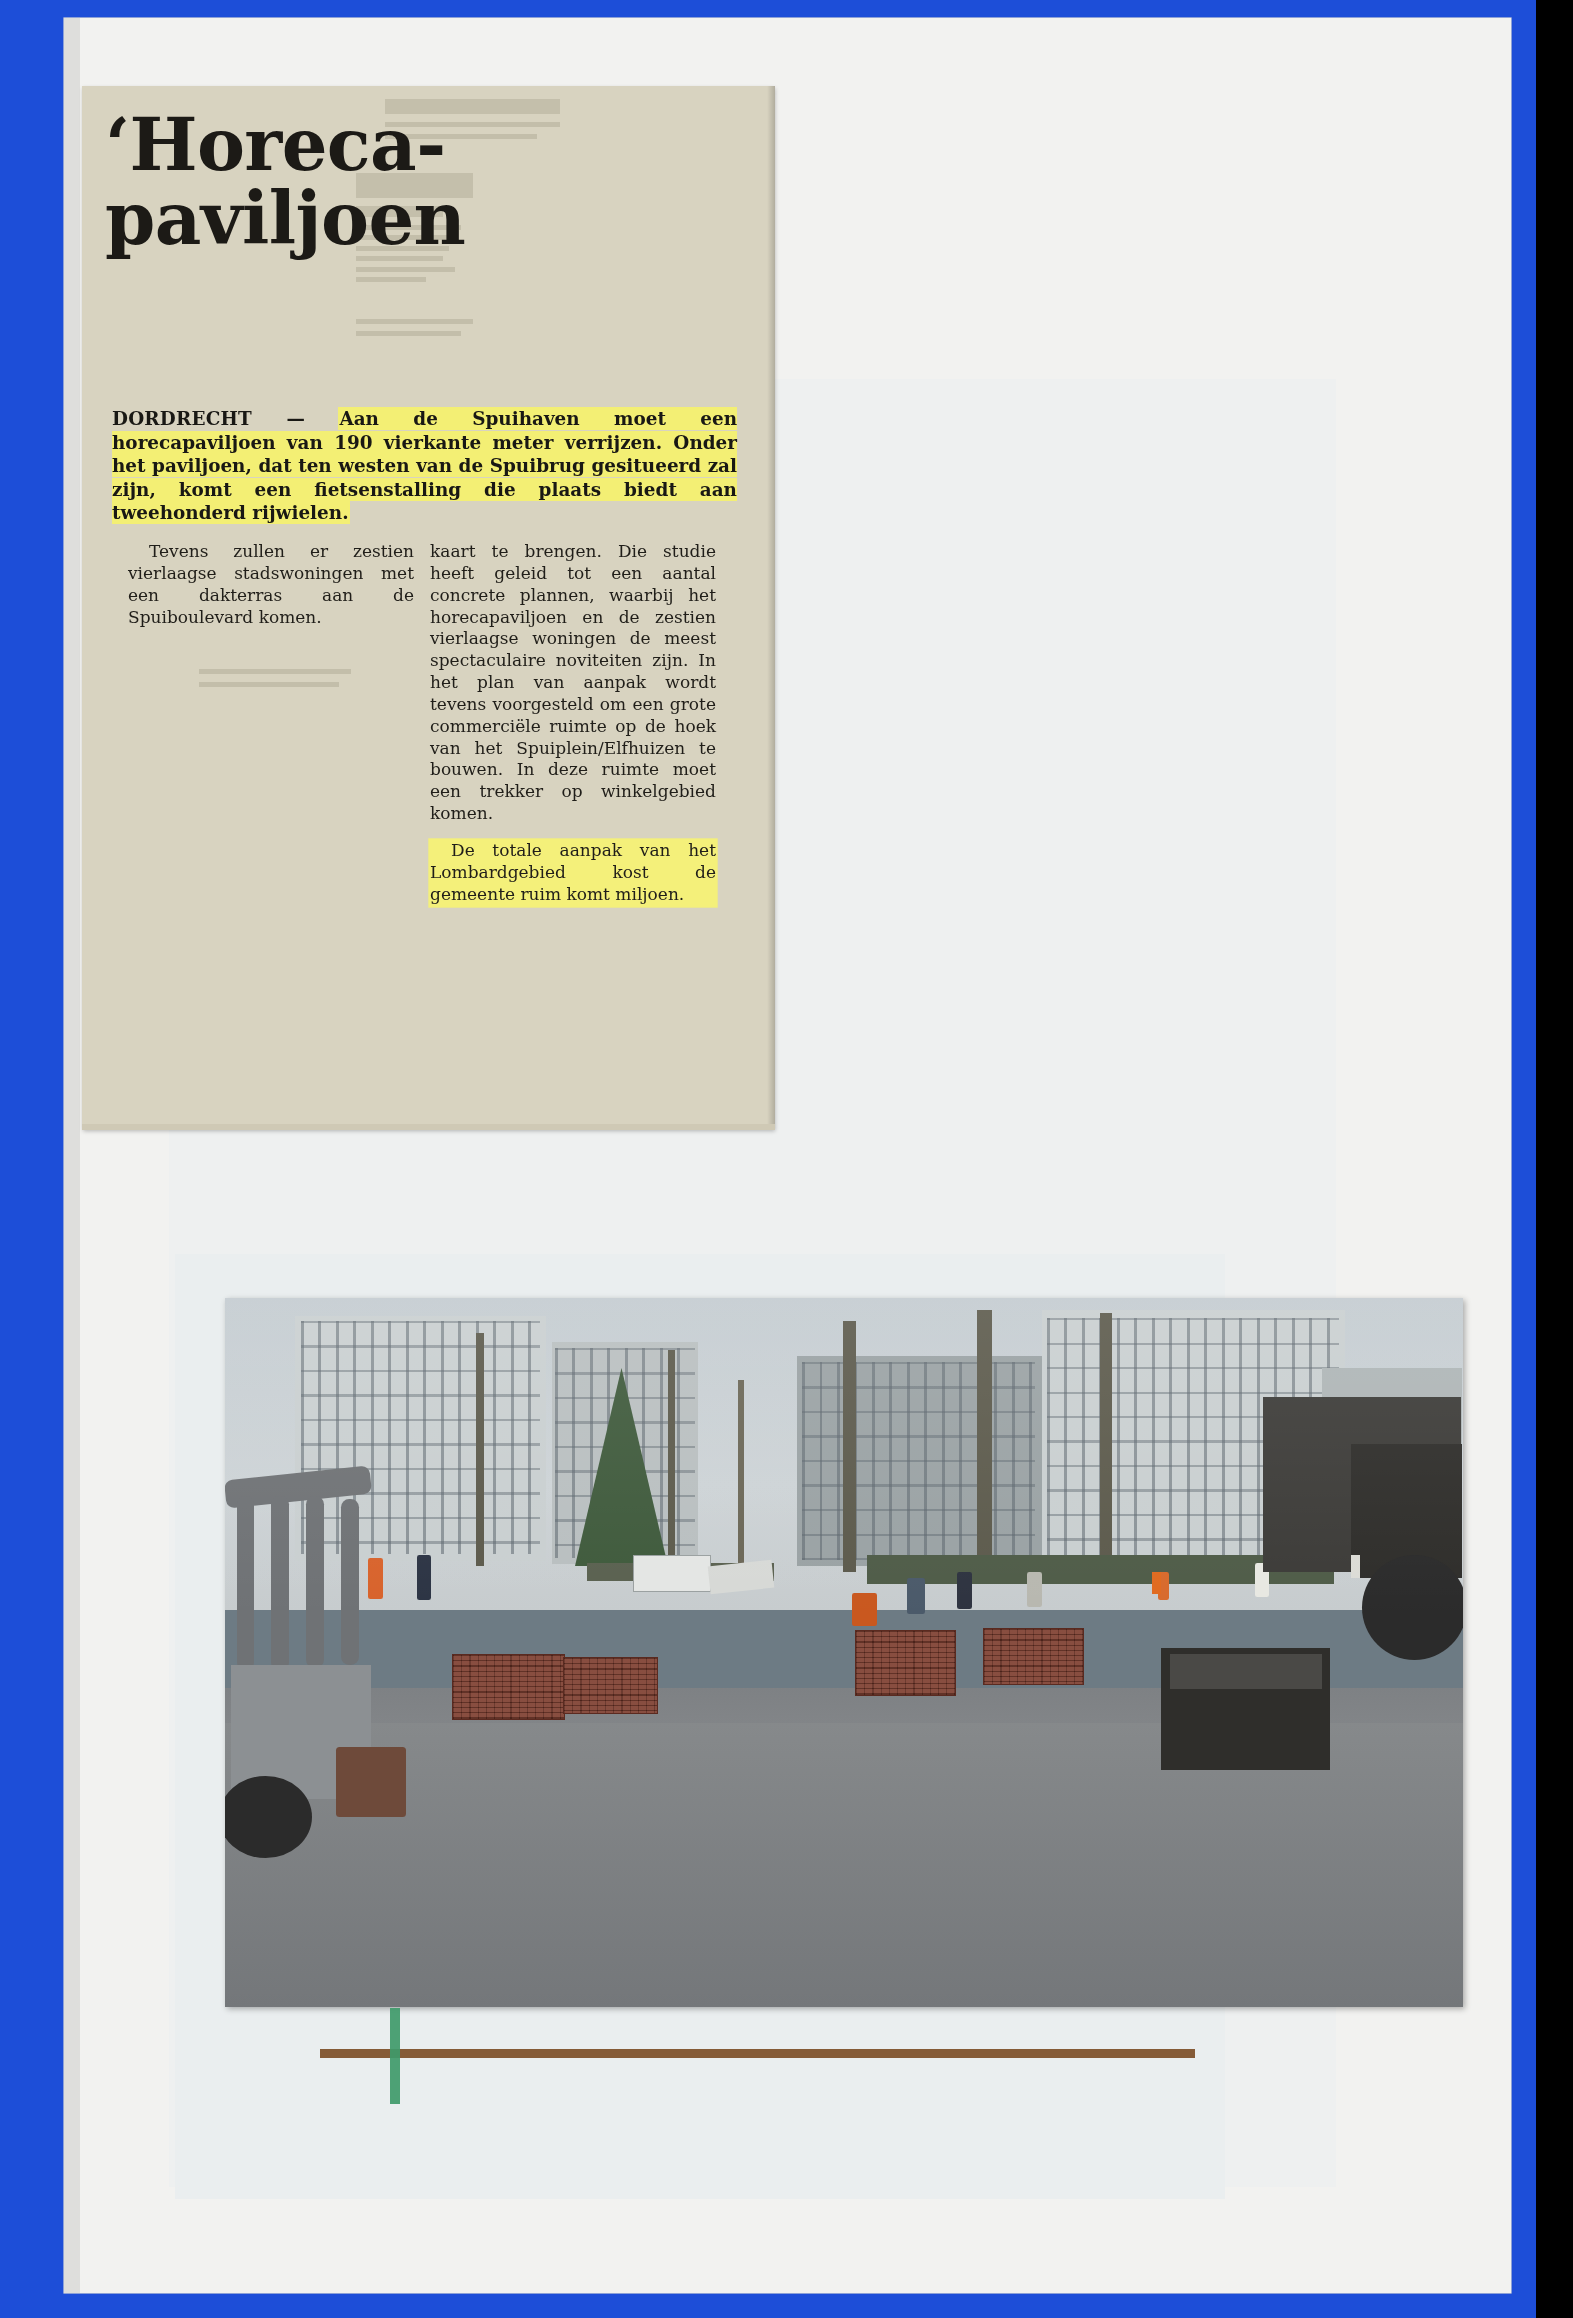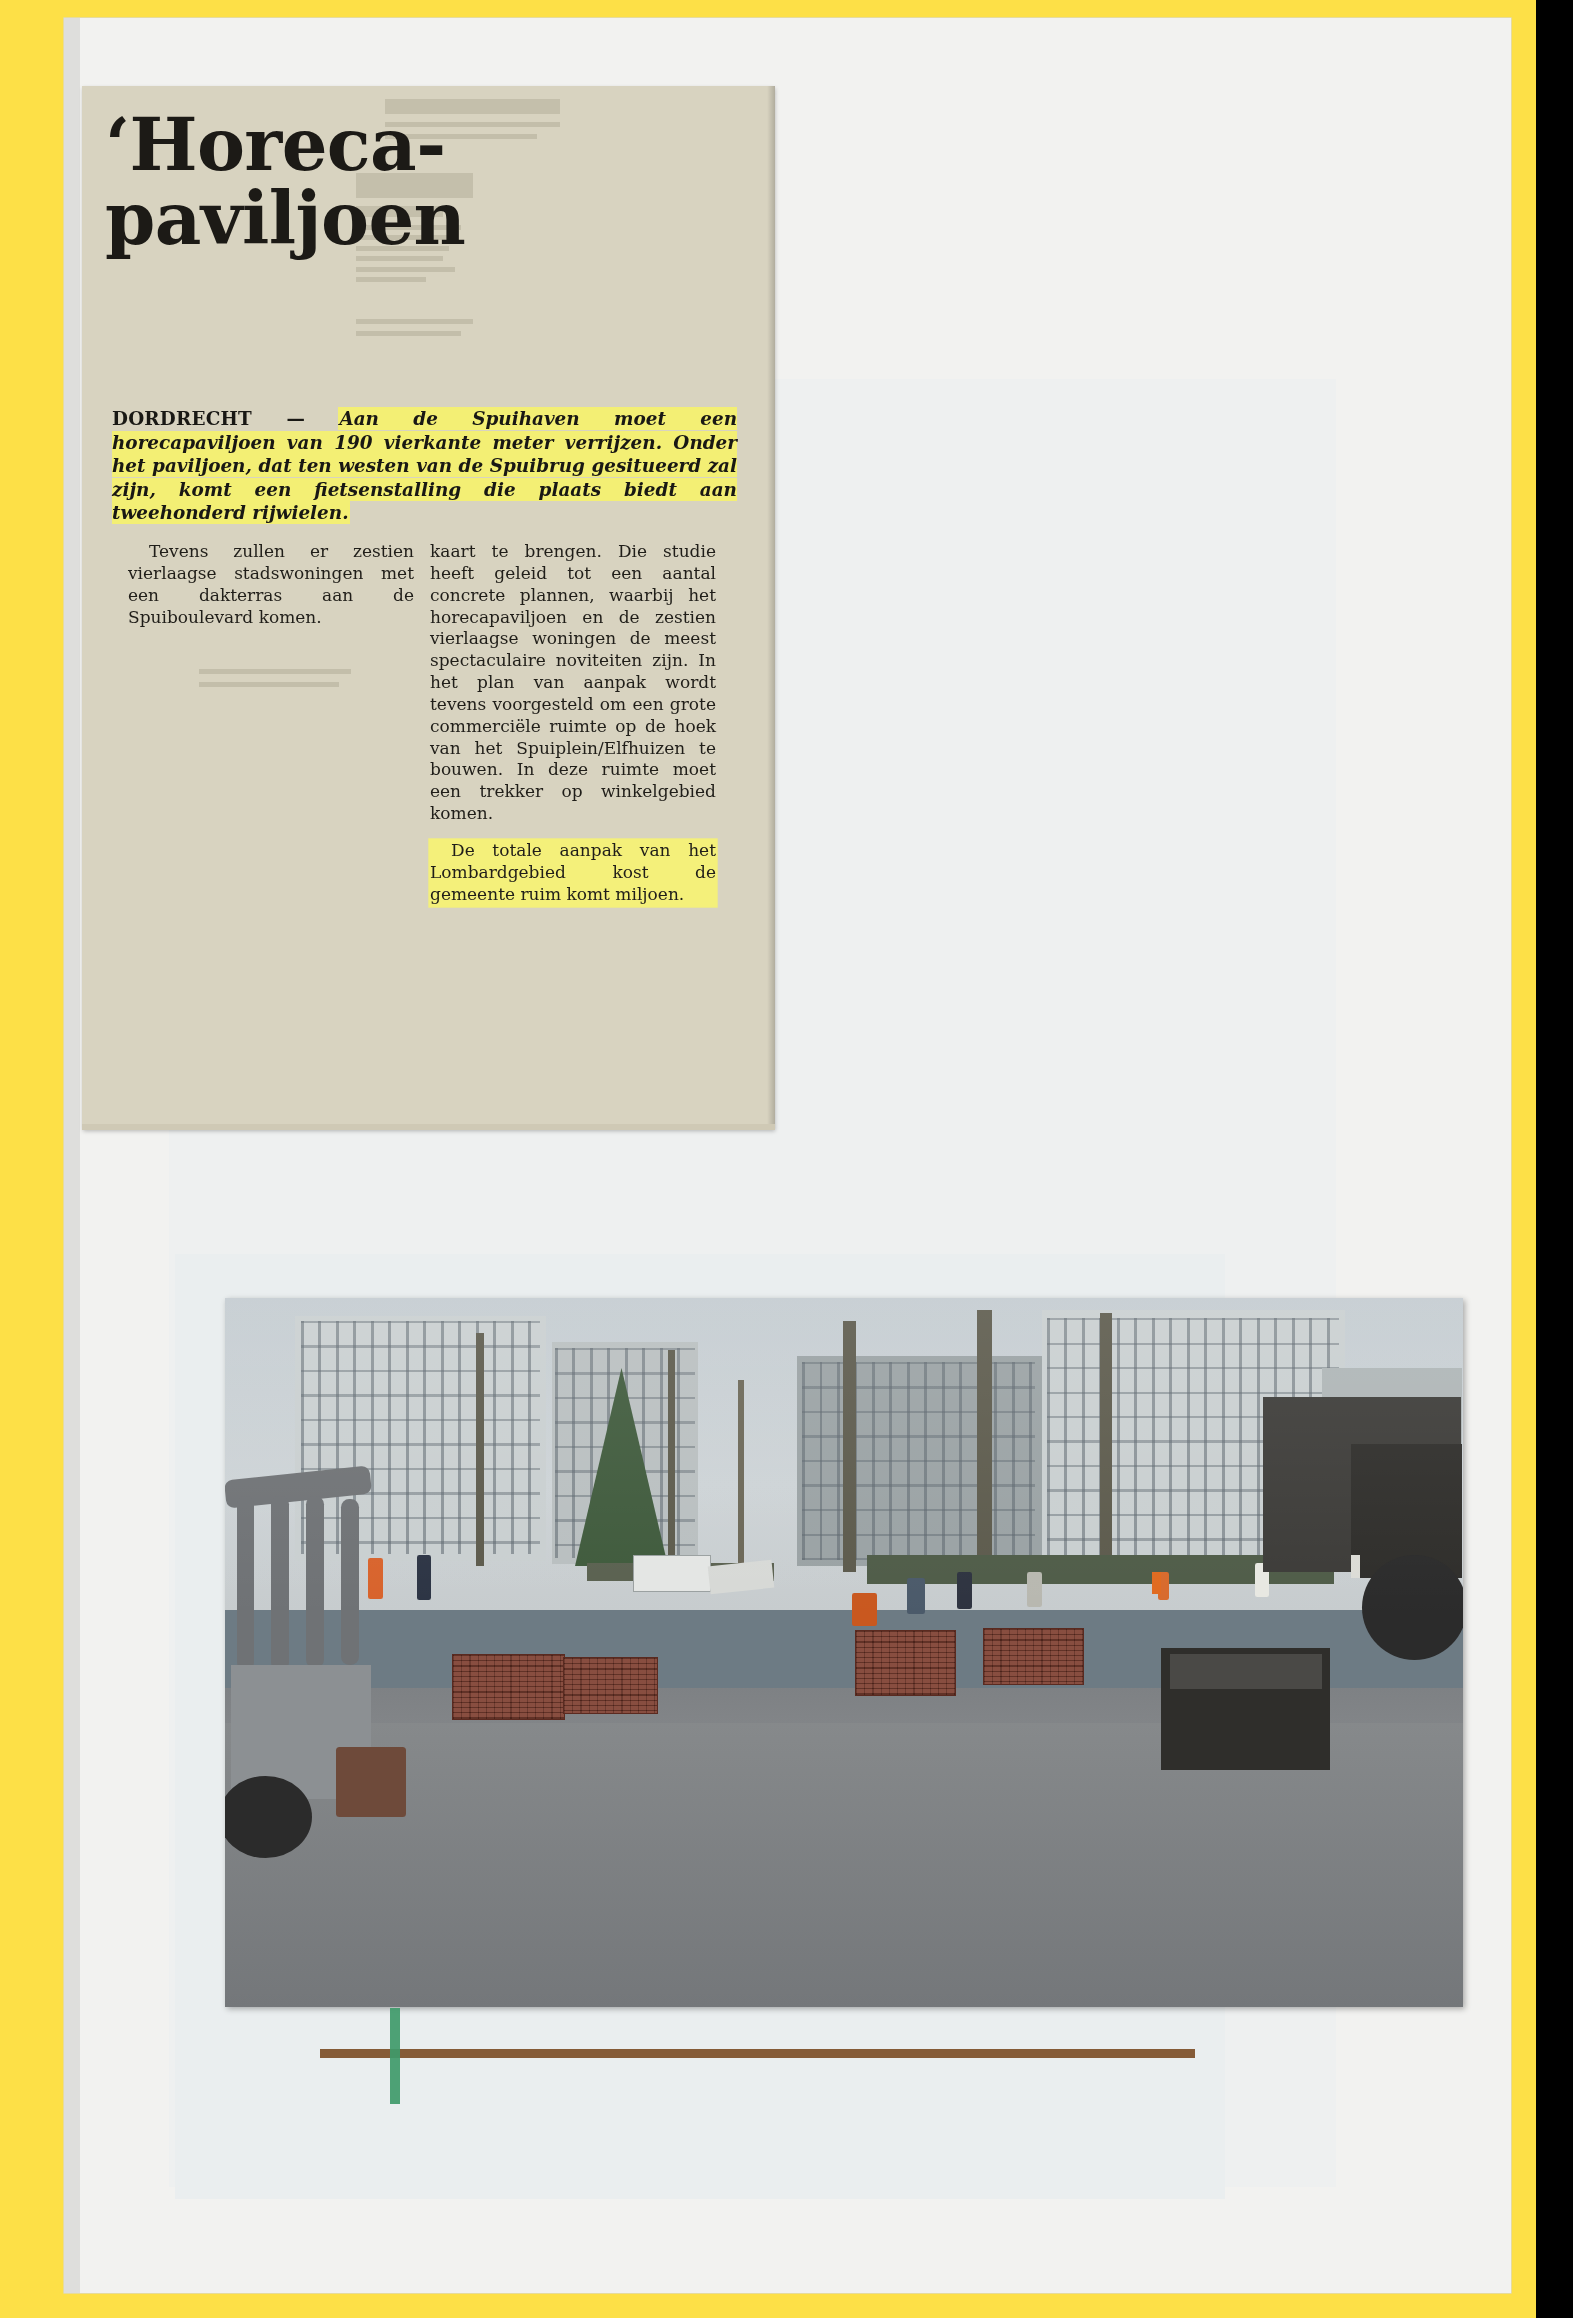--- a/index.html
+++ b/index.html
@@ -13,21 +13,21 @@
     font-family: "Liberation Serif", serif;
     overflow: hidden;
   }
 
   
   .scan {
     position: absolute;
     left: 0; top: 0;
     width: 1536px;
     height: 2319px;
-    background: #fde047;
+    background: #1d4ed8;
   }
   .paper {
     position: absolute;
     left: 64px;
     top: 17.5px;
     width: 1447px;
     height: 2275px;
     background: #f2f2f0;
     box-shadow: 0 0 0 0.6px #d8d8d6;
   }
@@ -99,21 +99,20 @@
     font-weight: bold;
     font-size: 18.4px;
     line-height: 1.28;
     color: #191814;
     text-align: justify;
     z-index: 4;
   }
   .lead .hl {
     background: #f3ef74;
     box-shadow: 0 0 0 1.2px #f3ef74;
-    font-style: italic;
   }
   .dateline {
     font-weight: bold;
     letter-spacing: 0.2px;
   }
 
   .cols {
     position: absolute;
     left: 30px;
     top: 455px;

